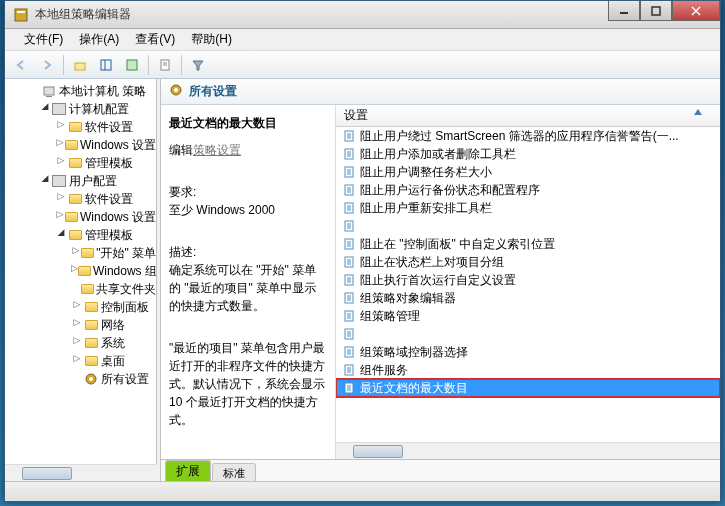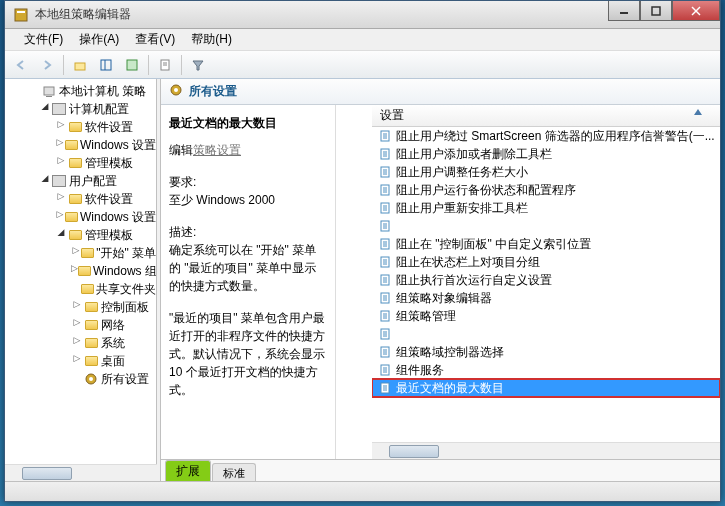--- a/index.html
+++ b/index.html
@@ -23,25 +23,25 @@
 .tree { width: 152px; border-right: 1px solid #c0c0c0; overflow: auto; padding: 4px 0; }
 .tree-row { display: flex; align-items: flex-start; height: 18px; padding-left: 4px; cursor: pointer; white-space: nowrap; margin-left: 20px; }
 .tree-row .arrow { width: 12px; font-size: 9px; color: #666; text-align: center; }
 .tree-row .arrow.open { color: #333; }
 .tree-row .ticon { width: 16px; height: 16px; margin-right: 2px; display: inline-flex; align-items: center; justify-content: center; }
 .folder { background: linear-gradient(to bottom, #fce89c, #f0c850); border: 1px solid #d0a830; border-radius: 1px; width: 13px; height: 10px; }
 .comp-ic { width: 14px; height: 12px; background: #ddd; border: 1px solid #888; }
 .gear-ic svg { width: 14px; height: 14px; }
 .right { flex: 1; display: flex; flex-direction: column; overflow: hidden; }
 .rhead { height: 26px; background: linear-gradient(to bottom, #fdfdfd, #eef2f6); border-bottom: 1px solid #c8d0d8; display: flex; align-items: center; padding-left: 8px; font-weight: bold; color: #1a5a8a; gap: 6px; }
-.rbody { flex: 1; display: flex; overflow: hidden; gap: 36px; }
+.rbody { flex: 1; display: flex; overflow: hidden; }
 .desc-pane { width: 175px; border-right: 1px solid #ddd; padding: 10px 8px; overflow: hidden; }
 .desc-title { font-weight: bold; margin-bottom: 10px; }
 .desc-link { color: #737373; text-decoration: underline; cursor: pointer; }
-.desc-sec { margin-top: 14px; line-height: 1.5; }
+.desc-sec { margin-top: 24px; line-height: 1.5; }
 .list-pane { flex: 1; display: flex; flex-direction: column; overflow: hidden; }
 .list-header { height: 22px; border-bottom: 1px solid #d0d0d0; display: flex; align-items: center; padding-left: 8px; background: linear-gradient(to bottom, #fff, #f0f0f0); position: relative; }
 .list-header::after { content: ''; position: absolute; right: 18px; top: 4px; border-left: 4px solid transparent; border-right: 4px solid transparent; border-bottom: 6px solid #4a7aaa; }
 .list { flex: 1; overflow: auto; }
 .list-row { height: 18px; display: flex; align-items: center; padding-left: 6px; cursor: pointer; white-space: nowrap; gap: 4px; }
 .list-row.selected { background: #3399ff; color: #fff; outline: 2px solid #d03030; outline-offset: -1px; }
 .list-ic { width: 14px; height: 14px; flex-shrink: 0; }
 .scroll-h { height: 17px; background: #f0f0f0; border-top: 1px solid #ddd; position: relative; }
 .scroll-h .thumb { position: absolute; left: 17px; top: 2px; width: 50px; height: 13px; background: linear-gradient(to bottom, #e0e8f0, #c0d0e0); border: 1px solid #90a0b0; border-radius: 2px; }
 .tabs { height: 22px; border-top: 1px solid #c0c0c0; display: flex; align-items: flex-end; padding-left: 4px; background: #f8f8f8; }

